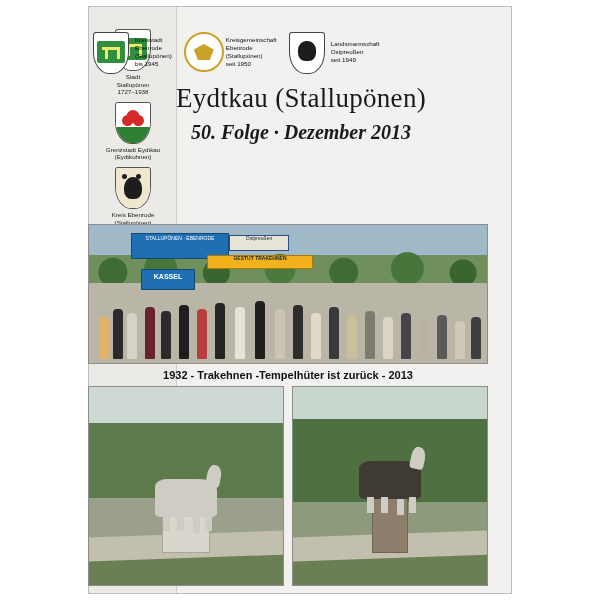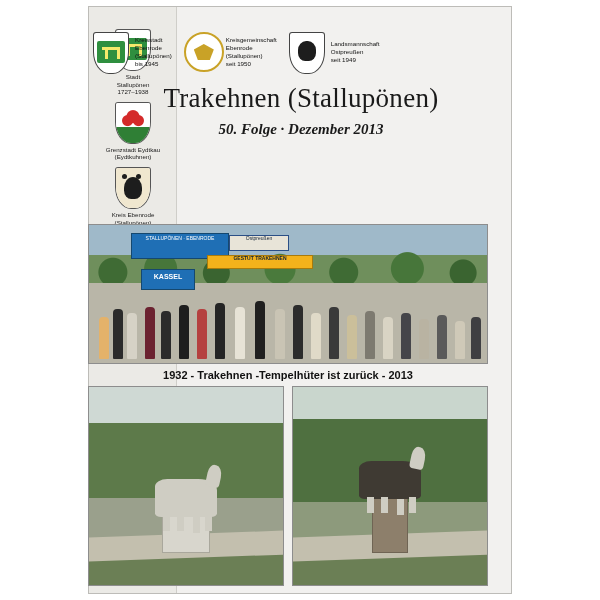--- a/index.html
+++ b/index.html
@@ -236,21 +236,21 @@
     font-weight: bold;
     font-size: 13.5px;
     color: #1a1a1a;
     margin: 0;
     line-height: 17px;
   }
   .folge {
     font-family: "Liberation Serif", serif;
     font-style: italic;
     font-weight: bold;
-    font-size: 15px;
+    font-size: 20px;
     color: #1a1a1a;
     margin: 7px 0 3px 0;
   }
   .jubilaeum {
     font-family: "Liberation Sans", sans-serif;
     font-weight: bold;
     font-size: 12.5px;
     color: #1a1a1a;
     margin: 0;
   }
@@ -476,21 +476,21 @@
             </div>
         </div>
         <div class="badge-text">Landsmannschaft
 Ostpreußen
 seit 1949</div>
       </div>
 
     </div>
 
     <div class="title-area">
-      <div class="main-title">Trakehnen (Stallupönen)</div>
+      <div class="main-title">Eydtkau (Stallupönen)</div>
       <div class="folge">50. Folge · Dezember 2013</div>
     </div>
 
   </div>
 
   <div class="photo photo-parade">
     <div class="trees"></div>
 
     <div class="banner" style="left:42px; top:8px; width:96px; height:22px; background:#1f6fb5; color:#fff; border-color:#15486f; padding-top:2px;">STALLUPÖNEN · EBENRODE</div>
     <div class="banner" style="left:140px; top:10px; width:58px; height:14px; background:#e8e4d8;">Ostpreußen</div>

